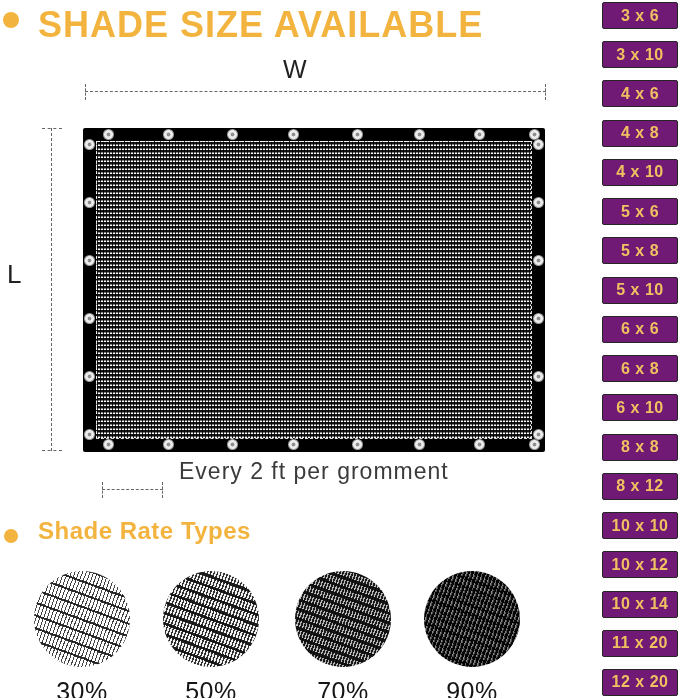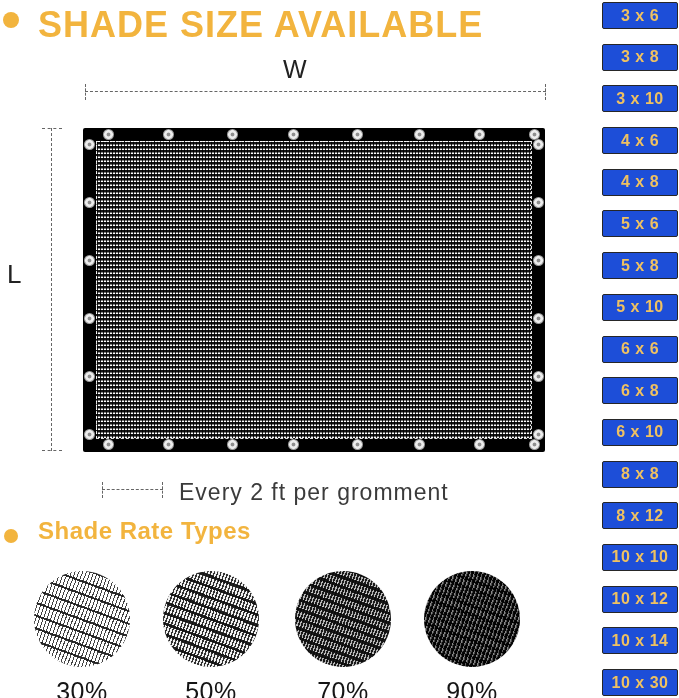--- a/index.html
+++ b/index.html
@@ -29,21 +29,21 @@
   .dim-h::before{left:0;} .dim-h::after{right:0;}
   .w-line{left:85px;top:91px;width:461px;}
   .dim-v{position:absolute;border-left:1.5px dashed #666;}
   .dim-v::before,.dim-v::after{
     content:"";position:absolute;left:-10px;width:20px;border-top:1.5px dashed #666;
   }
   .dim-v::before{top:0;} .dim-v::after{bottom:0;}
   .l-line{left:51px;top:128px;height:323px;}
   .bracket{left:102px;top:489px;width:61px;}
   .grommet-note{
-    position:absolute;left:179px;top:479px;font-size:23px;color:#3b3b3b;
+    position:absolute;left:179px;top:458px;font-size:23px;color:#3b3b3b;
     letter-spacing:1px;white-space:nowrap;
   }
   
   .net{
     position:absolute;left:83px;top:128px;width:462px;height:324px;
     background:#000;border-radius:2px;
   }
   .mesh{
     position:absolute;left:13px;top:13px;right:13px;bottom:13px;
     border:1px dashed rgba(255,255,255,.85);
@@ -85,21 +85,21 @@
       repeating-linear-gradient(110deg, rgba(0,0,0,.9) 0 2px, rgba(255,255,255,.35) 2px 2.8px, transparent 2.8px 3.8px),
       repeating-linear-gradient(20deg, rgba(0,0,0,.9) 0 3px, transparent 3px 8px);
   }
   .shade-label{margin-top:10px;font-size:25px;color:#151515;letter-spacing:.5px;}
   
   .sidebar{
     position:absolute;left:602px;top:2px;width:76px;height:694px;
     display:flex;flex-direction:column;justify-content:space-between;
   }
   .size-box{
-    height:27px;flex:none;background:#1d4ed8;border:1px solid #262627;
+    height:27px;flex:none;background:#701a75;border:1px solid #262627;
     border-radius:2px;box-sizing:border-box;
     display:flex;align-items:center;justify-content:center;
     color:#EFC161;font-size:16px;font-weight:700;letter-spacing:.5px;white-space:nowrap;
   }
 </style>
 </head>
 <body>
 
 <span class="bullet bullet1"></span>
 <div class="main-title">SHADE SIZE AVAILABLE</div>
@@ -163,29 +163,30 @@
       <div class="shade-label">70%</div>
     </div>
     <div class="shade-item" style="left: 424px;">
       <div class="shade-circle s90"></div>
       <div class="shade-label">90%</div>
     </div>
   </div>
 
 <div class="sidebar" id="sidebar">
     <div class="size-box">3 x 6</div>
-    <div class="size-box">3 x 8</div>
     <div class="size-box">3 x 10</div>
     <div class="size-box">4 x 6</div>
     <div class="size-box">4 x 8</div>
+    <div class="size-box">4 x 10</div>
     <div class="size-box">5 x 6</div>
     <div class="size-box">5 x 8</div>
     <div class="size-box">5 x 10</div>
     <div class="size-box">6 x 6</div>
     <div class="size-box">6 x 8</div>
     <div class="size-box">6 x 10</div>
     <div class="size-box">8 x 8</div>
     <div class="size-box">8 x 12</div>
     <div class="size-box">10 x 10</div>
     <div class="size-box">10 x 12</div>
     <div class="size-box">10 x 14</div>
-    <div class="size-box">10 x 30</div>
+    <div class="size-box">11 x 20</div>
+    <div class="size-box">12 x 20</div>
   </div>
 
 </body></html>

